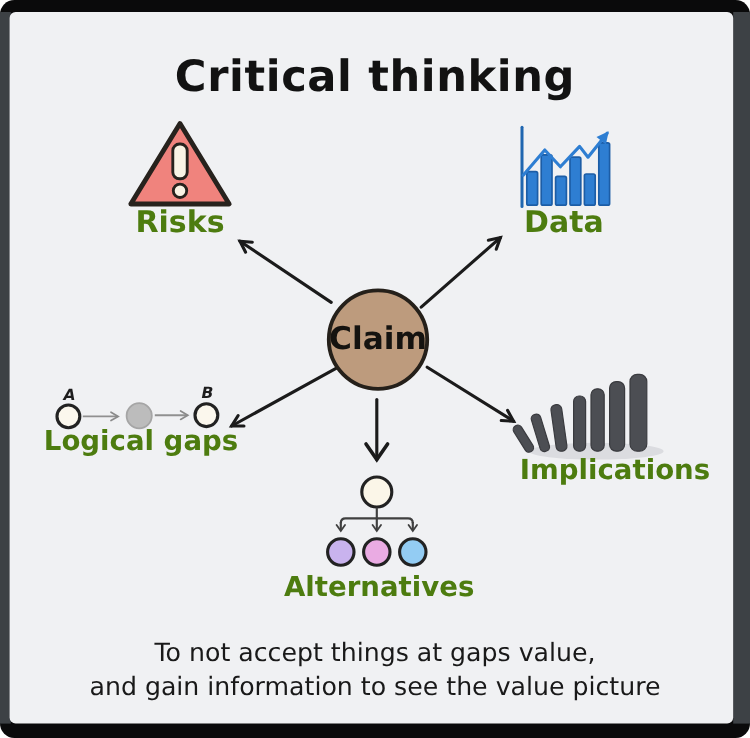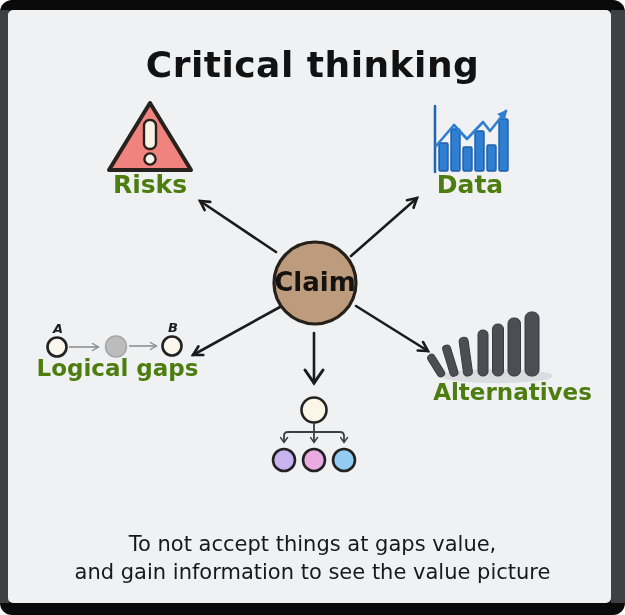--- a/index.html
+++ b/index.html
@@ -136,35 +136,36 @@
     <g stroke="#3a3b3f" stroke-width="1">
       <rect x="6" y="41" width="7.5" height="25" rx="3.5" transform="rotate(-32 10 66)" fill="#4c4e53"></rect>
       <rect x="18" y="34" width="8" height="32" rx="3.5" transform="rotate(-17 22 66)" fill="#4c4e53"></rect>
       <rect x="31" y="27" width="9" height="39" rx="4" transform="rotate(-8 35 66)" fill="#4c4e53"></rect>
       <rect x="45" y="20" width="10" height="46" rx="4.5" fill="#4c4e53"></rect>
       <rect x="59.5" y="14" width="11" height="52" rx="5" fill="#4c4e53"></rect>
       <rect x="75" y="8" width="12.5" height="58" rx="5.5" fill="#4c4e53"></rect>
       <rect x="92" y="2" width="14" height="64" rx="6" fill="#4c4e53"></rect>
     </g>
   </svg>
-  <div class="abs node-label lbl-small" style="left:430px;top:379px;width:165px;">Alternatives</div>
+  <div class="abs node-label lbl-small" style="left:430px;top:379px;width:165px;">Implications</div>
 
   <svg class="abs" style="left:256px;top:394px;" width="118" height="82" viewBox="0 0 118 82">
     <defs>
       <marker id="mk-tree" markerUnits="userSpaceOnUse" markerWidth="9" markerHeight="9" refX="6" refY="4.5" orient="auto">
         <path d="M1.5,1 L6.5,4.5 L1.5,8" fill="none" stroke="#3f3f3f" stroke-width="1.5" stroke-linecap="round"></path>
       </marker>
     </defs>
     <circle cx="58" cy="16" r="12.5" fill="#fbf6e8" stroke="#222222" stroke-width="2.6"></circle>
     <path d="M28,42 Q28,38 32,38 L84,38 Q88,38 88,42" fill="none" stroke="#3f3f3f" stroke-width="1.8"></path>
     <line x1="58" y1="29" x2="58" y2="48" stroke="#3f3f3f" stroke-width="1.8" marker-end="url(#mk-tree)"></line>
     <line x1="28" y1="41" x2="28" y2="48" stroke="#3f3f3f" stroke-width="1.8" marker-end="url(#mk-tree)"></line>
     <line x1="88" y1="41" x2="88" y2="48" stroke="#3f3f3f" stroke-width="1.8" marker-end="url(#mk-tree)"></line>
     <circle cx="28" cy="66" r="11" stroke="#222222" stroke-width="2.6" fill="#c9b3ee"></circle>
     <circle cx="58" cy="66" r="11" stroke="#222222" stroke-width="2.6" fill="#eaabe3"></circle>
     <circle cx="88" cy="66" r="11" stroke="#222222" stroke-width="2.6" fill="#93ccf3"></circle>
   </svg>
+  <div class="abs node-label lbl-small" style="left:236px;top:477px;width:160px;">Alternatives</div>
 
   <div class="abs footer">
     <div>To not accept things at gaps value,</div>
     <div>and gain information to see the value picture</div>
   </div>
 </div>
 
 </body></html>

